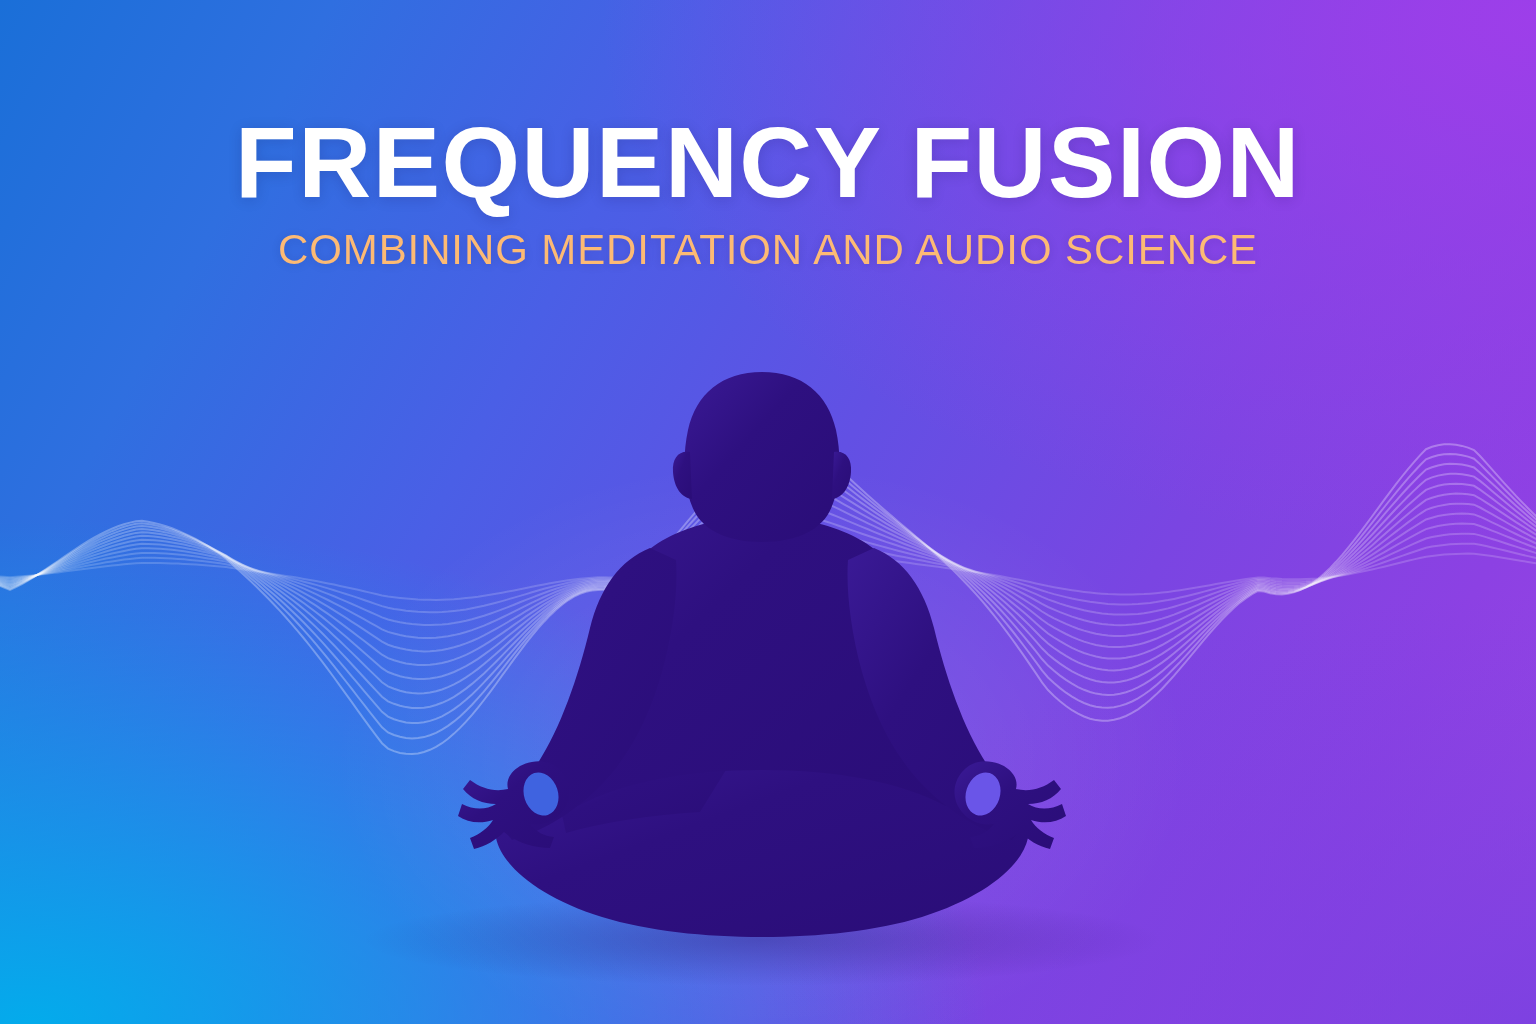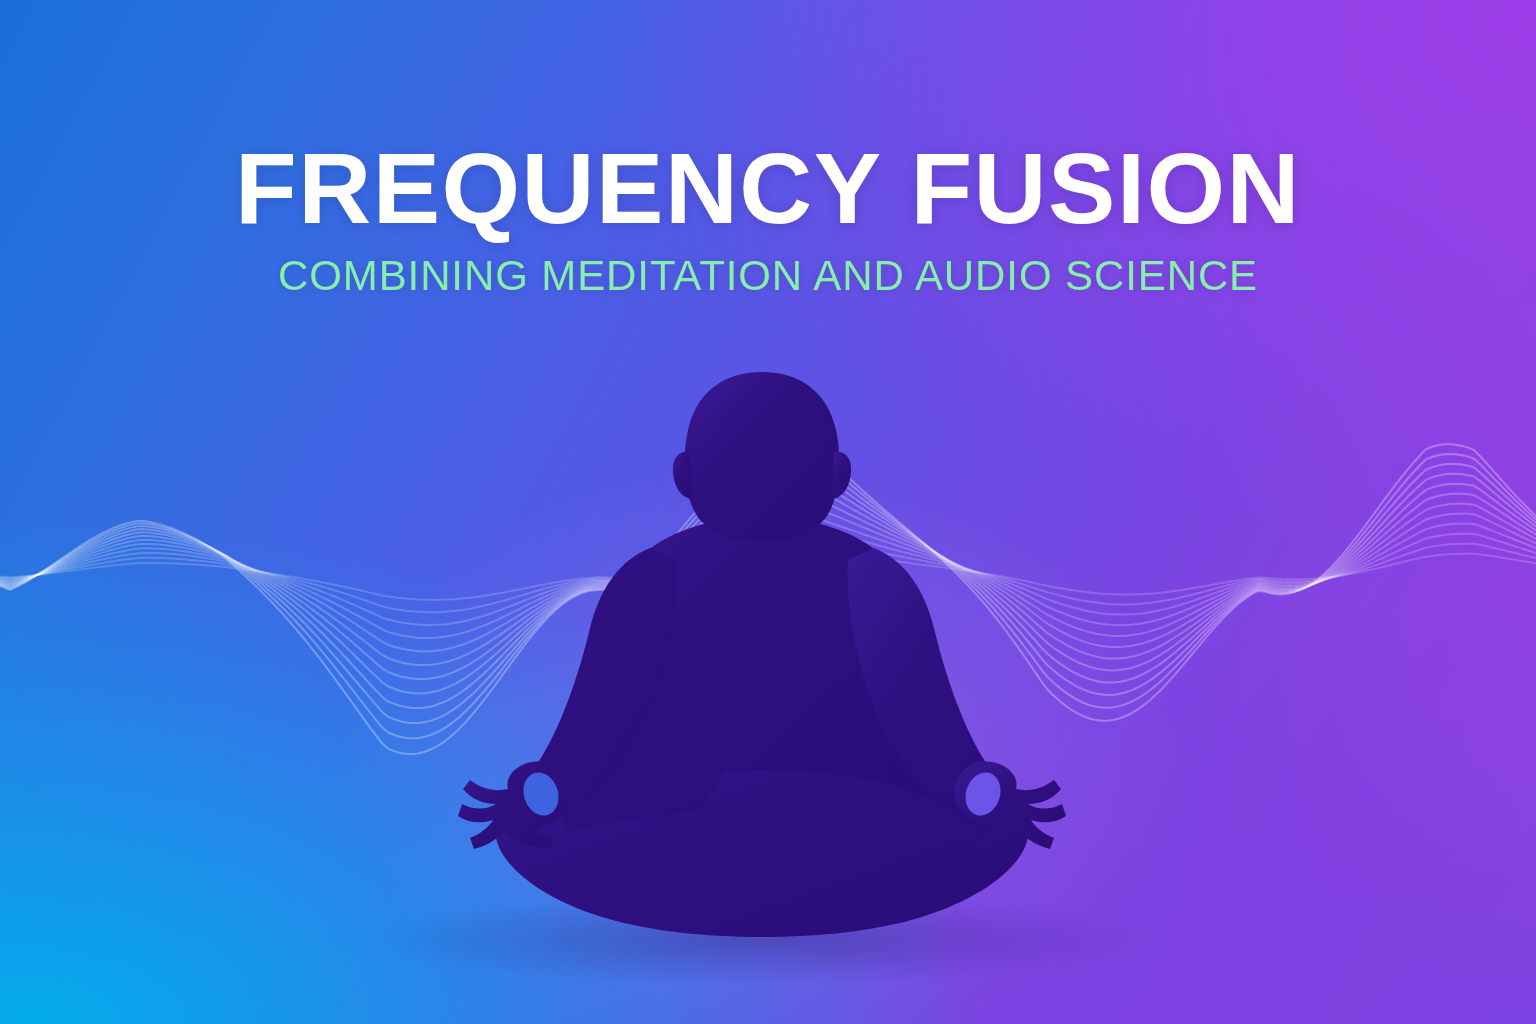--- a/index.html
+++ b/index.html
@@ -39,42 +39,42 @@
   #waves, #figure-layer {
     position: absolute;
     inset: 0;
     width: 1536px;
     height: 1024px;
   }
   #text-block {
     position: absolute;
     left: 0;
     right: 0;
-    top: 138px;
+    top: 112px;
     text-align: center;
     pointer-events: none;
   }
   #title {
     margin: 0;
     font-size: 101px;
     font-weight: 700;
     letter-spacing: 1.5px;
     line-height: 1.0;
     color: #ffffff;
     font-stretch: condensed;
     text-shadow: 0 2px 14px rgba(20,10,70,0.16);
   }
   #subtitle {
     margin: 12px;
     margin-top: 16px;
     font-size: 42px;
     font-weight: 500;
     letter-spacing: 0.9px;
     line-height: 1.0;
-    color: #86efac;
+    color: #fdba74;
     text-shadow: 0 1px 10px rgba(20,10,70,0.14);
   }
 </style>
 </head>
 <body>
 
 <div id="stage">
 
   <div id="bg-gradient"></div>
   <div id="bg-gradient-2"></div>

